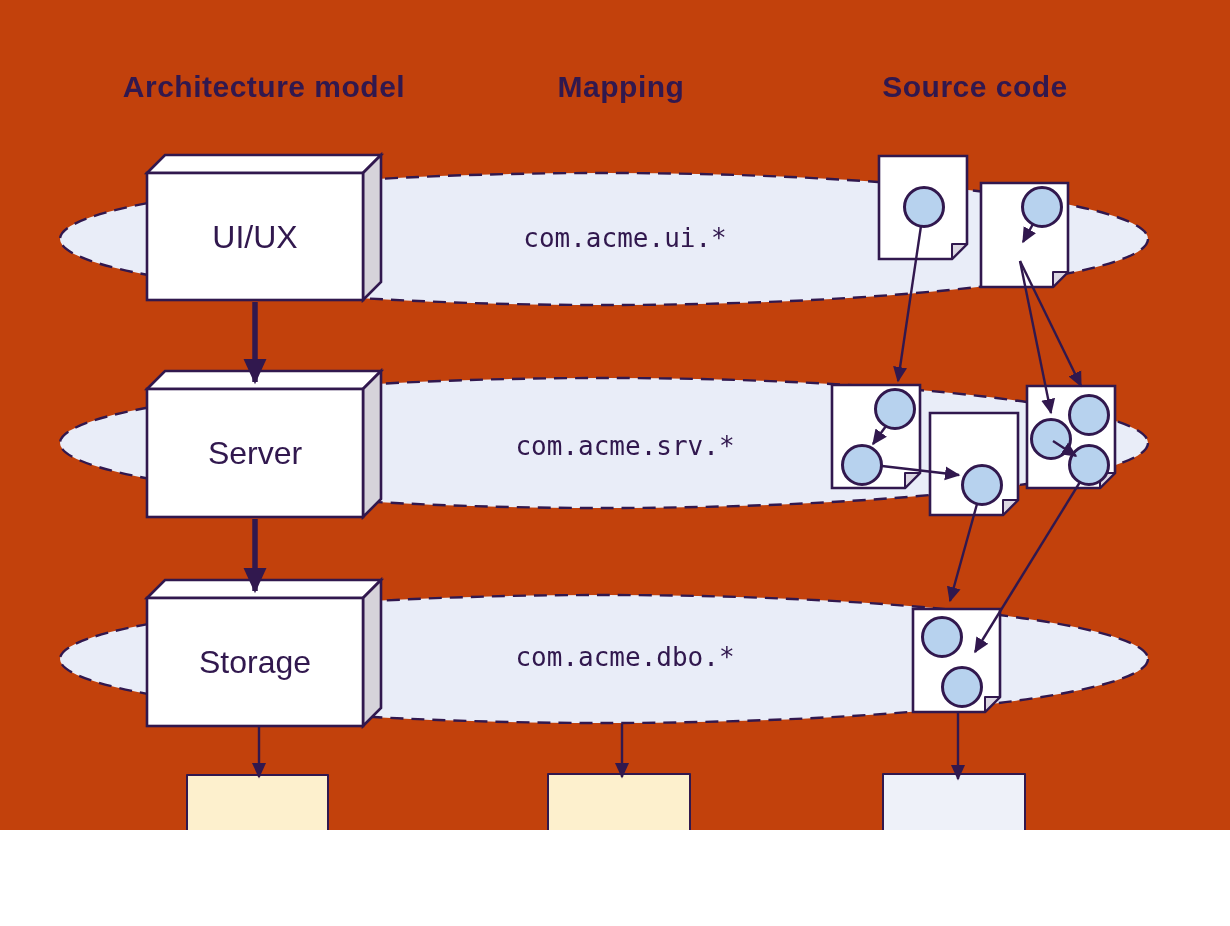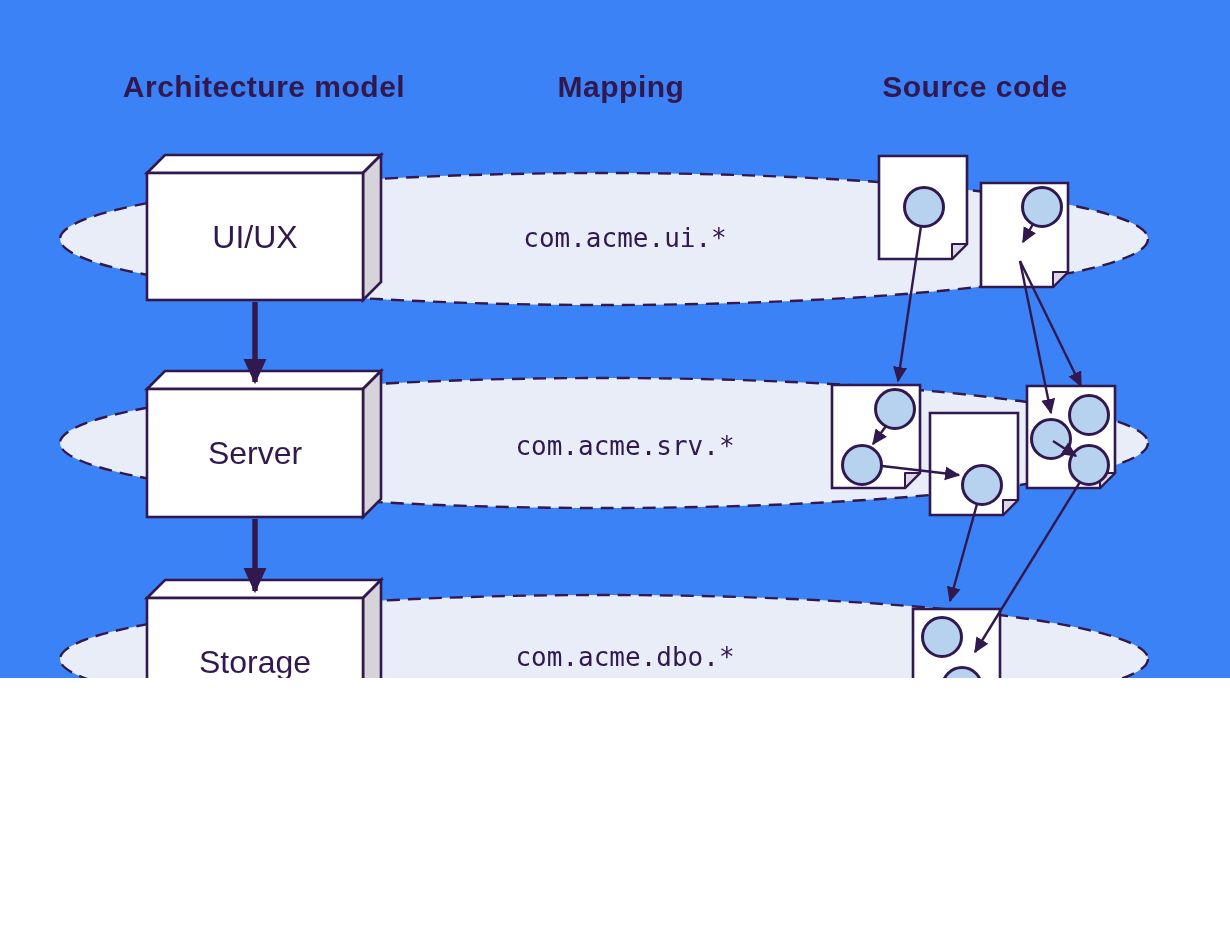--- a/index.html
+++ b/index.html
@@ -1,16 +1,16 @@
 <!DOCTYPE html>
 <html><head>
 <meta charset="utf-8">
 <style>
   html,body{margin:0;padding:0;background:#fff;}
-  .canvas{position:relative;width:1230px;height:678px;background:#3b82f6;overflow:hidden;
+  .canvas{position:relative;width:1230px;height:830px;background:#c2410c;overflow:hidden;
           font-family:"Liberation Sans",sans-serif;}
   svg{display:block;}
   text{fill:#31184e;}
   .header{font-family:"Liberation Sans",sans-serif;font-size:30px;font-weight:bold;
           text-anchor:middle;letter-spacing:0.5px;}
   .node-label{font-family:"Liberation Sans",sans-serif;font-size:32px;text-anchor:middle;}
   .mono{font-family:"DejaVu Sans Mono",monospace;font-size:26px;text-anchor:middle;}
   .zone{stroke:#31184e;stroke-width:2.4;stroke-dasharray:13 8;}
   .face{stroke:#31184e;stroke-width:2.6;fill:#ffffff;}
   .side{stroke:#31184e;stroke-width:2.6;}

